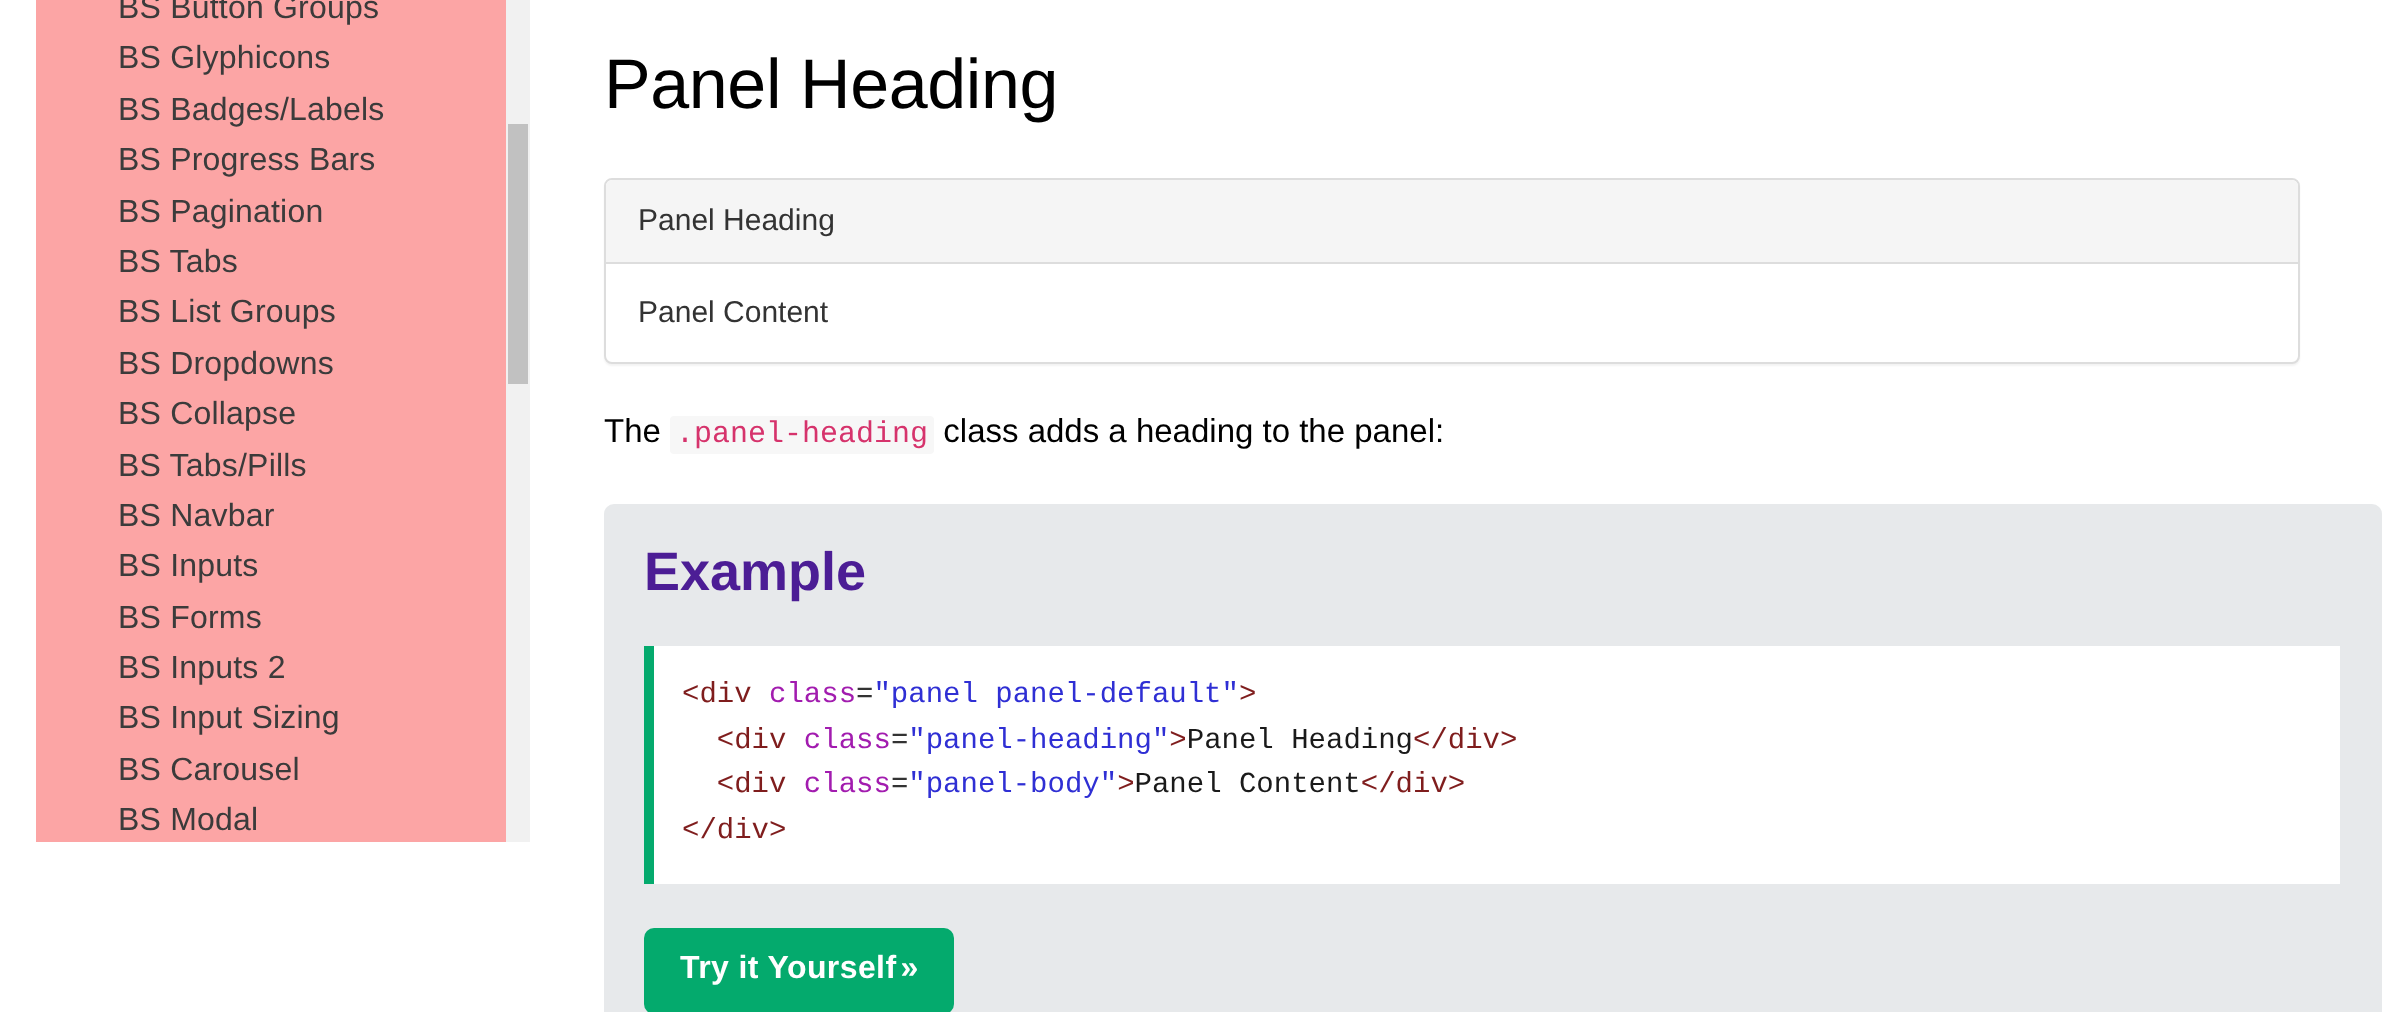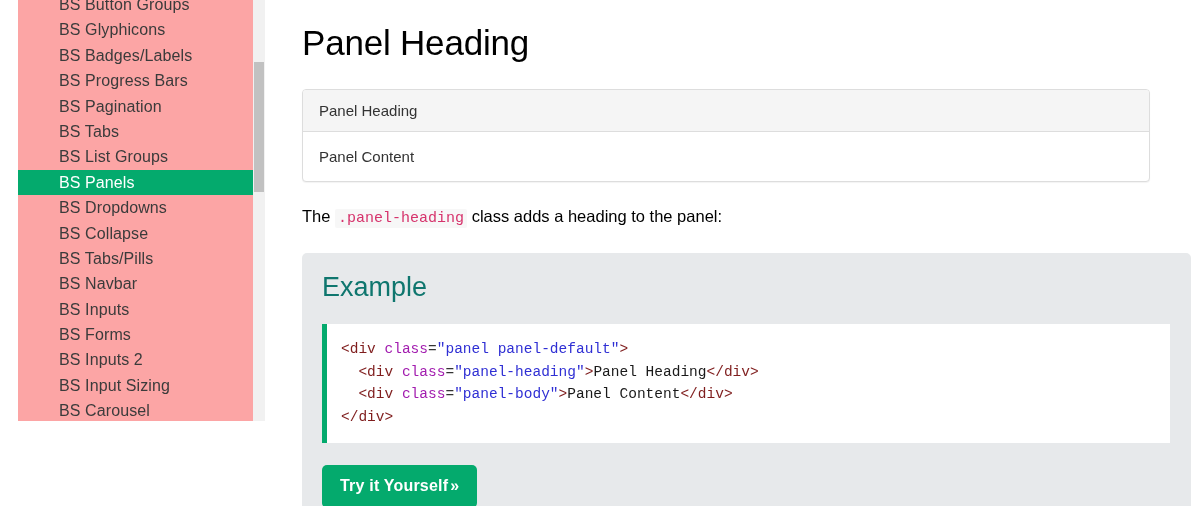--- a/index.html
+++ b/index.html
@@ -156,22 +156,22 @@
     margin-top: 22px;
     width: 889px;
     background: #e7e9eb;
     border-radius: 5px;
     padding: 20px 18px 22px 20px;
     box-sizing: border-box;
   }
   .example-title {
     margin: 0 0 22px 0;
     font-size: 27px;
-    font-weight: normal;
-    color: #0f766e;
+    font-weight: bold;
+    color: #4c1d95;
     line-height: 1.1;
   }
   .code-block {
     background: #ffffff;
     border-left: 5px solid #04aa6d;
     padding: 14px 16px 14px 14px;
     font-family: "Liberation Mono", monospace;
     font-size: 14.5px;
     line-height: 22.6px;
     white-space: pre;
@@ -210,21 +210,20 @@
 
   <nav class="sidebar">
     <ul class="sidebar-list" id="sidebar-list">
         <li class="sidebar-item"><span>BS Button Groups</span></li>
         <li class="sidebar-item"><span>BS Glyphicons</span></li>
         <li class="sidebar-item"><span>BS Badges/Labels</span></li>
         <li class="sidebar-item"><span>BS Progress Bars</span></li>
         <li class="sidebar-item"><span>BS Pagination</span></li>
         <li class="sidebar-item"><span>BS Tabs</span></li>
         <li class="sidebar-item"><span>BS List Groups</span></li>
-        <li class="sidebar-item active"><span>BS Panels</span></li>
         <li class="sidebar-item"><span>BS Dropdowns</span></li>
         <li class="sidebar-item"><span>BS Collapse</span></li>
         <li class="sidebar-item"><span>BS Tabs/Pills</span></li>
         <li class="sidebar-item"><span>BS Navbar</span></li>
         <li class="sidebar-item"><span>BS Inputs</span></li>
         <li class="sidebar-item"><span>BS Forms</span></li>
         <li class="sidebar-item"><span>BS Inputs 2</span></li>
         <li class="sidebar-item"><span>BS Input Sizing</span></li>
         <li class="sidebar-item"><span>BS Carousel</span></li>
         <li class="sidebar-item"><span>BS Modal</span></li>

